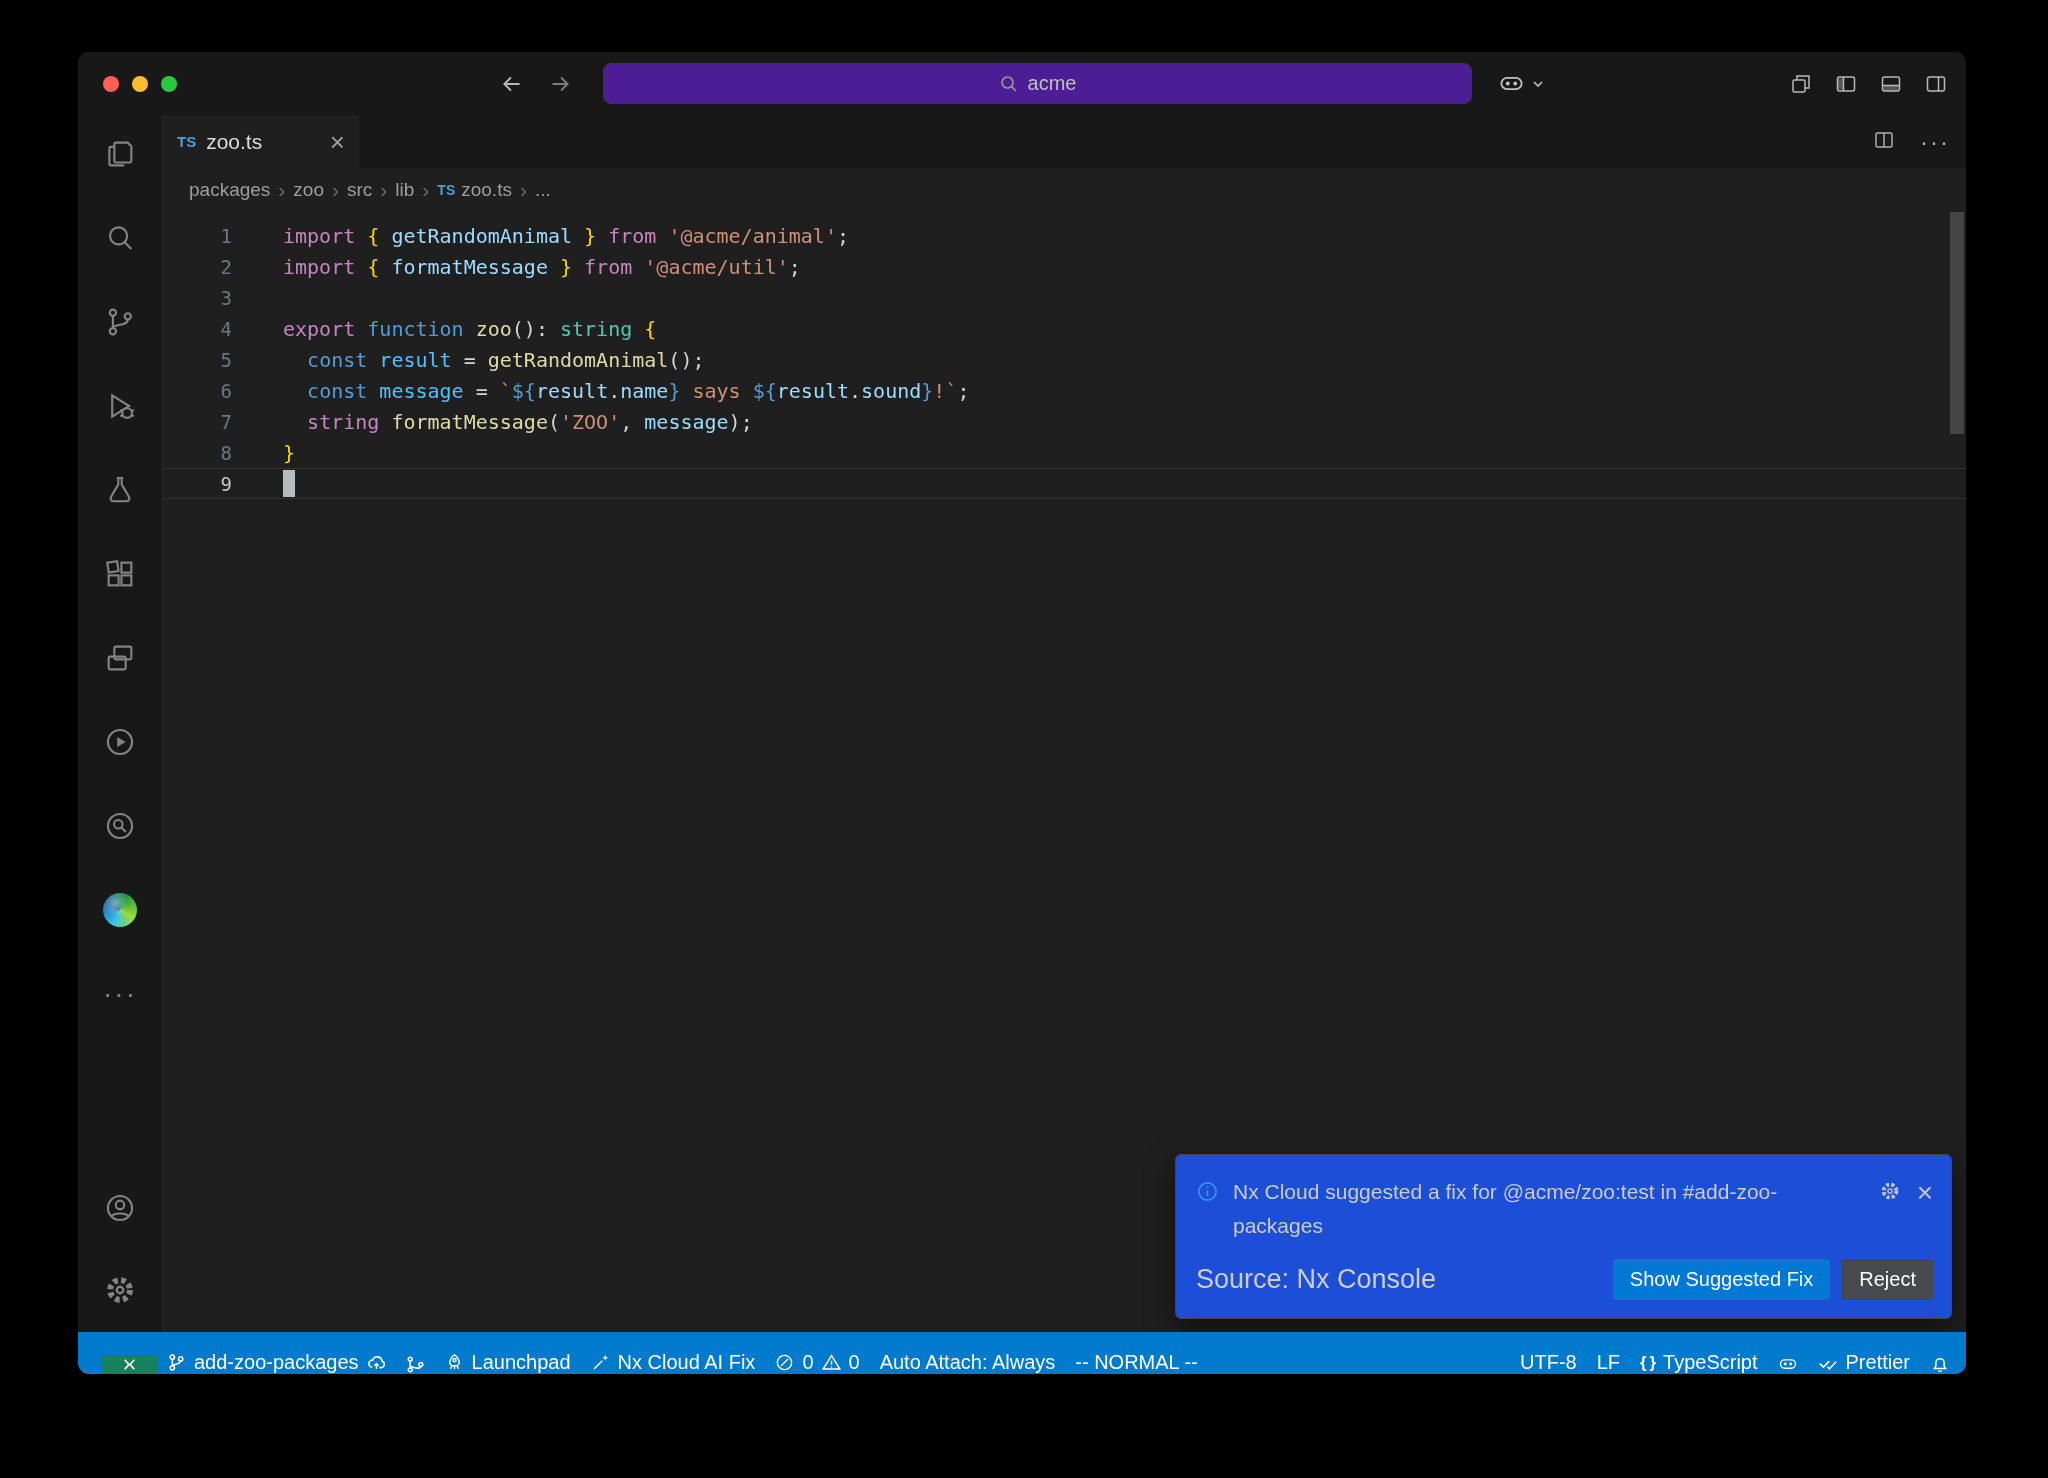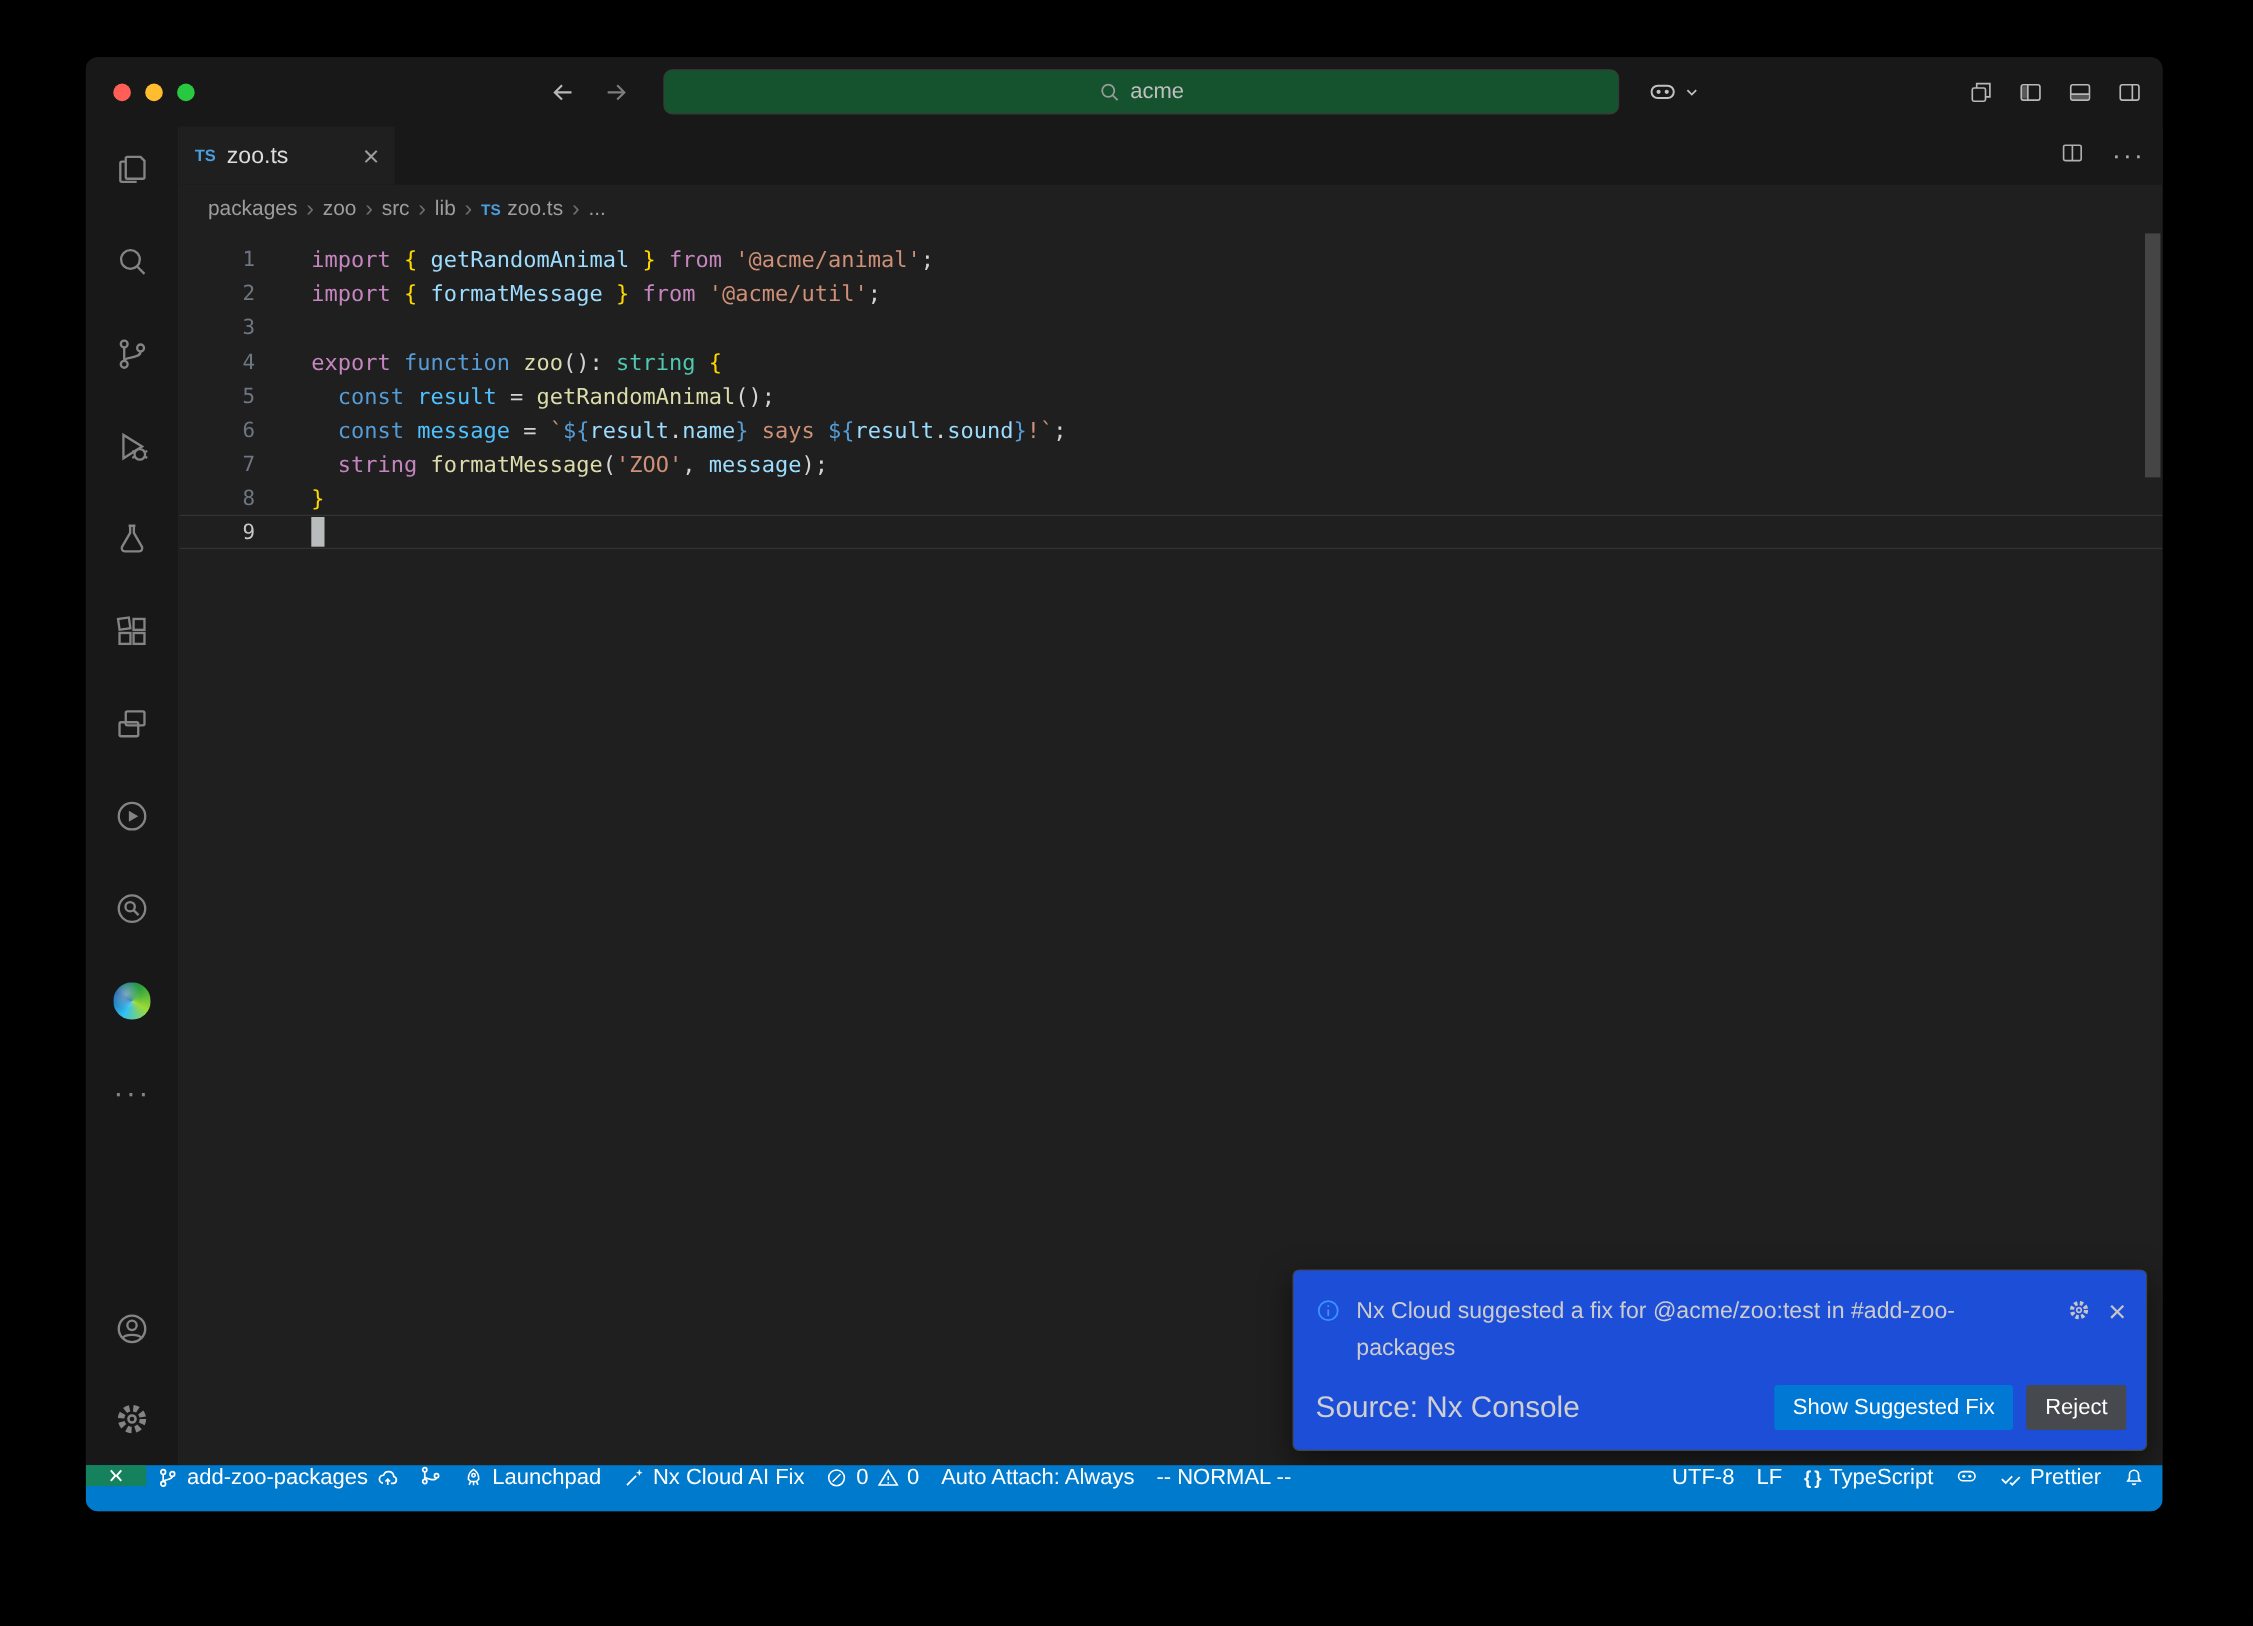--- a/index.html
+++ b/index.html
@@ -12,21 +12,21 @@
   }
   
   .titlebar { position:relative; height:63px; flex:none; background:#181818; }
   .lights { position:absolute; left:25px; top:0; bottom:0; display:flex; align-items:center; gap:13px; }
   .light { width:16px; height:16px; border-radius:50%; display:inline-block; }
   .light.red{background:#ff5f57}.light.yellow{background:#febc2e}.light.green{background:#28c840}
   .nav-center { position:absolute; left:0; right:0; top:0; bottom:0;
     display:flex; align-items:center; justify-content:center; }
   .nav-arrow { color:#b8b8b8; display:flex; align-items:center; margin-right:22px; }
   .nav-arrow.dim { color:#7d7d7d; margin-right:30px; }
-  .search-box { width:869px; height:41px; background:#14532d; border:1px solid #3a3a3a;
+  .search-box { width:869px; height:41px; background:#4c1d95; border:1px solid #3a3a3a;
     border-radius:8px; display:flex; align-items:center; justify-content:center; gap:9px;
     color:#c0c0c0; font-size:20px; }
   .search-box svg { color:#9a9a9a; }
   .copilot-wrap { display:flex; align-items:center; gap:6px; margin-left:26px; color:#c2c2c2; }
   .title-actions { position:absolute; right:18px; top:0; bottom:0; display:flex; align-items:center; gap:21px; color:#b9b9b9; }
   .title-actions svg { display:block; }
   
   .main { flex:1; display:flex; min-height:0; }
   .activitybar { width:85px; flex:none; background:#181818; border-right:1px solid #252525;
     display:flex; flex-direction:column; align-items:center; padding-top:15px; padding-bottom:18px; }
@@ -81,21 +81,21 @@
   .info-ic { flex:none; margin-top:5px; color:#3794ff; }
   .toast-bottom { display:flex; align-items:center; margin-top:16px; }
   .toast-source { flex:1; font-size:27px; color:#cfcfcf; }
   .btn { border:none; border-radius:3px; font-size:20px; padding:9px 17px;
     font-family:"Liberation Sans", sans-serif; }
   .btn-primary { background:var(--accent,#0078d4); color:#fff; }
   .btn-secondary { background:#46494e; color:#fff; margin-left:12px; }
   
   .statusbar { height:42px; flex:none; background:var(--status-bg,#007acc); color:#fff;
     display:flex; justify-content:space-between; font-size:20px; }
-  .sb-group { display:flex; align-items:flex-start; min-width:0; }
+  .sb-group { display:flex; align-items:flex-end; min-width:0;margin-left:24px; }
   .sb-item { display:flex; align-items:center; gap:8px; padding:0 10px; white-space:nowrap; }
   .sb-item svg { display:block; }
   .sb-remote { background:var(--remote-bg,#16825d); padding:0 18px; }
   .sb-braces { font-weight:700; font-size:17px; letter-spacing:-1px; }
   .sb-group.right .sb-item:last-child { padding-right:16px; }
 </style>
 </head>
 <body>
 
 <div id="window">

